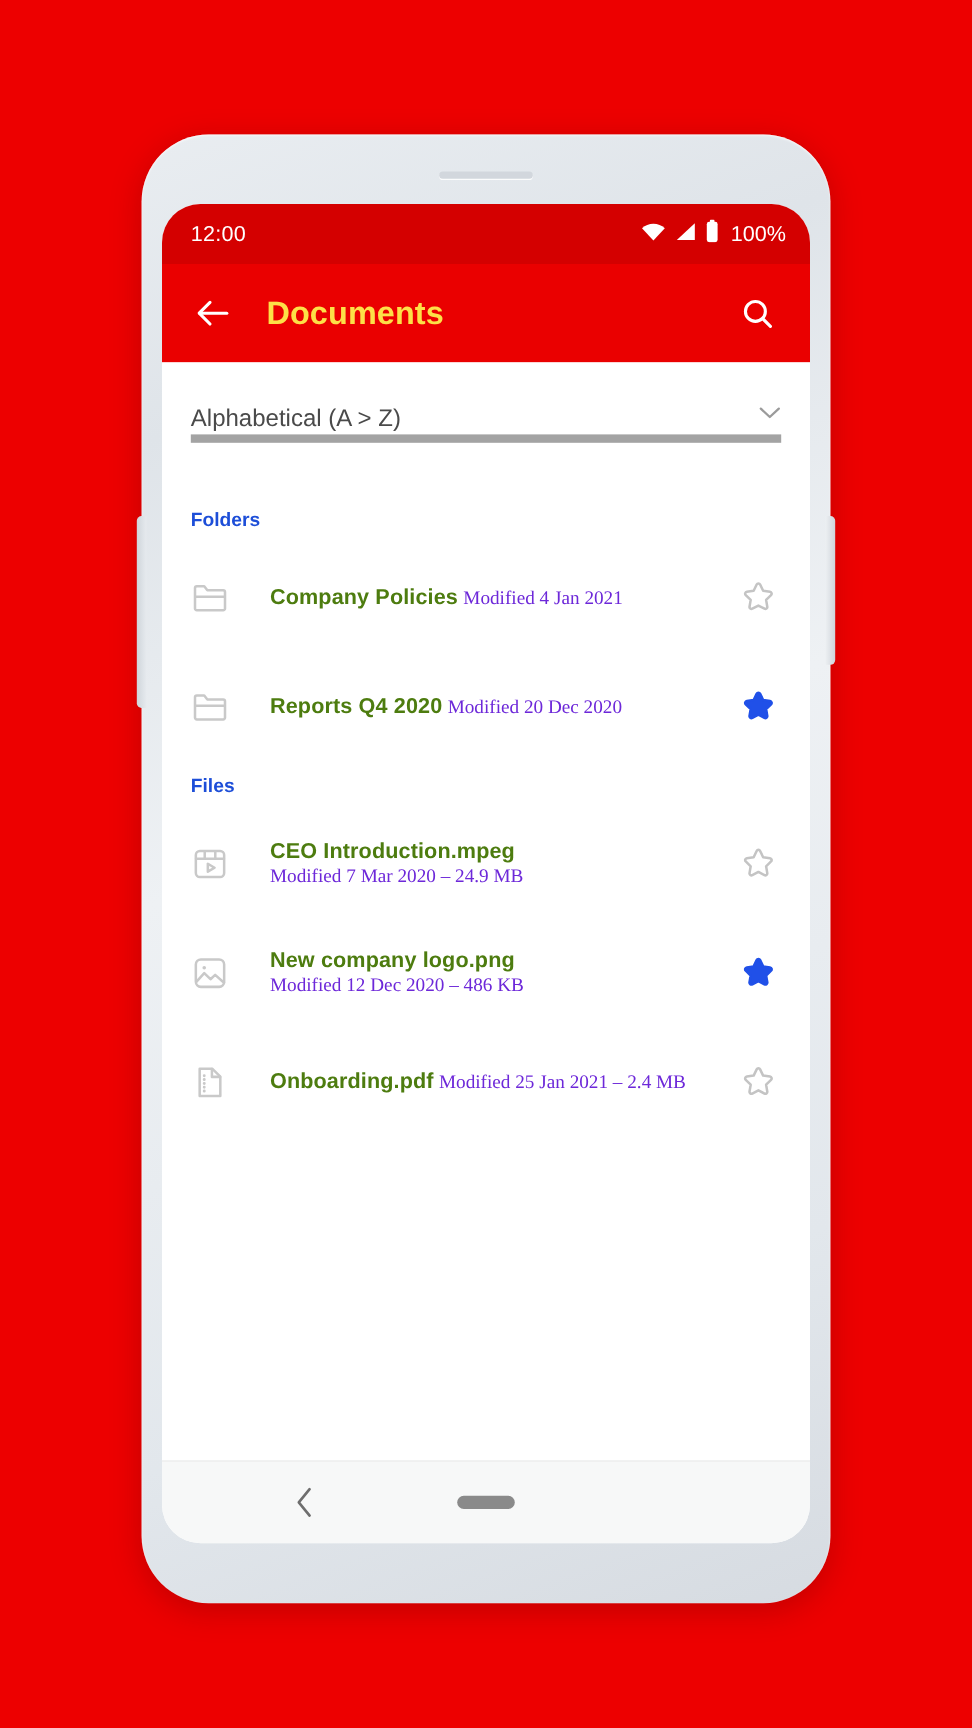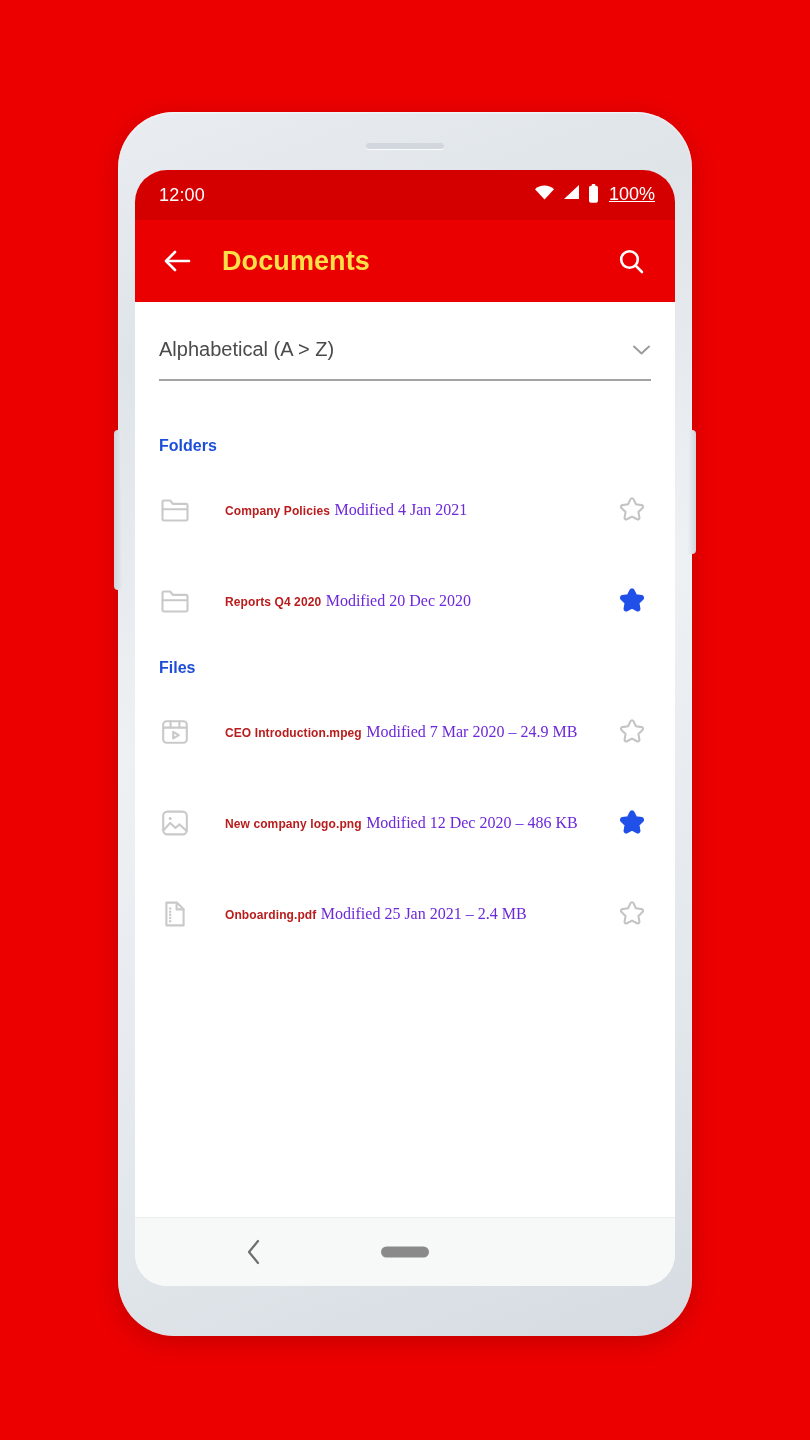--- a/index.html
+++ b/index.html
@@ -52,21 +52,21 @@
 
   
   .statusbar {
     height:50px; flex:0 0 50px;
     background:#D40000;
     display:flex; align-items:center;
     padding:0 20px 0 24px;
     color:#ffffff;
   }
   .status-time { font-size:18px; letter-spacing:.2px; }
-  .status-right { margin-left:auto; display:flex; gap:7px;text-decoration:underline; }
+  .status-right { margin-left:auto; display:flex; align-items:center; gap:7px; }
   .status-pct { font-size:18px; margin-left:3px; }
 
   
   .appbar {
     height:82px; flex:0 0 82px;
     background:#EA0000;
     display:flex; align-items:center;
     padding:0 22px 0 20px;
     color:#fde047;
   }
@@ -85,23 +85,23 @@
   .content {
     flex:1 1 auto;
     background:#fff;
     overflow:hidden;
     position:relative;
   }
 
   
   .sort-row {
     margin:36px 24px 0 24px;
-    padding-bottom:18px;
-    border-bottom:2px solid #a3a3a3;
-    display:flex; align-items:center;
+    padding-bottom:1px;
+    border-bottom:7px solid #a3a3a3;
+    display:flex; align-items:flex-start;
     cursor:pointer;
   }
   .sort-value { font-size:20px; color:#4a4a4a; }
   .sort-caret { margin-left:auto; display:flex; align-items:center; }
 
   
   .section-head {
     color:#1d4ed8;
     font-size:16px; font-weight:700;
     margin:56px 0 0 24px;
@@ -115,21 +115,21 @@
     height:73px;
     margin-top:18px;
     cursor:pointer;
   }
   .row-icon {
     width:42px; flex:0 0 42px;
     display:flex; align-items:center; justify-content:flex-start;
   }
   .row-text { flex:1 1 auto; margin-left:24px; min-width:0; }
   .row-title {
-    font-size:12px; font-weight:700; color:#b91c1c;
+    font-size:18px; font-weight:700; color:#4d7c0f;
     letter-spacing:.1px; line-height:1.25;
     white-space:nowrap; overflow:hidden; text-overflow:ellipsis;
   }
   .row-sub {
     font-size:16px; color:#6d28d9;
     margin-top:6px; line-height:1.25;
     white-space:nowrap; overflow:hidden; text-overflow:ellipsis;font-family:Liberation Serif, serif;
   }
   .row-star {
     width:42px; flex:0 0 42px;

